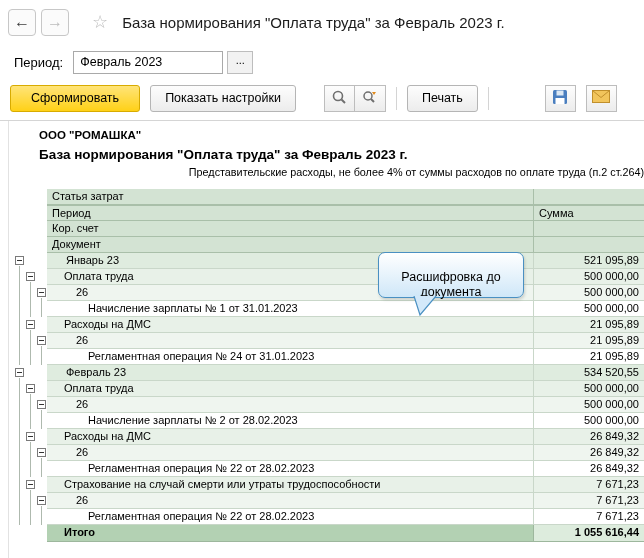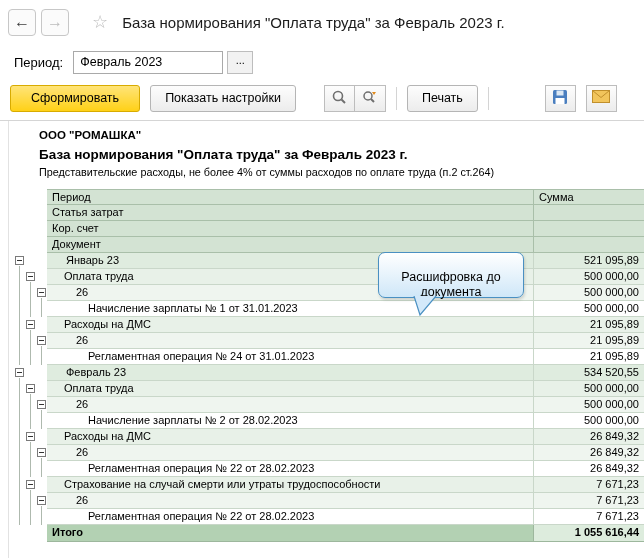--- a/index.html
+++ b/index.html
@@ -58,21 +58,21 @@
   .vsep { width:1px; height:23px; background:#d4d4d4; margin:0 10px; }
   .save-btn { margin-left:46px; }
   .mail-btn { margin-left:10px; }
 
   
   .report { margin-top:4px; border-top:1px solid #d5d5d5; padding-left:8px; }
   .sheet { border-left:1px solid #e2e2e2; min-height:437px; }
   .rtitle-block { padding:8px 0 5px 30px; }
   .company { font-weight:bold; font-size:11.5px; margin-bottom:6px; }
   .rtitle { font-weight:bold; font-size:13.5px; margin-bottom:4px; }
-  .rnote { font-size:10.8px; margin-bottom:6px; }
+  .rnote { font-size:10.8px; margin-bottom:6px;text-align:right; }
 
   .trow { display:flex; height:16px; }
   .gutter { width:38px; flex:none; position:relative; background:#fff; }
   .lcell {
     flex:1; font-size:11px; line-height:15px;
     border-bottom:1px solid #c9d7c9; border-right:1px solid #c9d7c9;
     overflow:hidden; white-space:nowrap;
   }
   .scell {
     width:110px; flex:none; text-align:right; font-size:11px; line-height:15px;
@@ -83,21 +83,21 @@
   }
   .hrow.first .lcell, .hrow.first .scell { border-top:1px solid #a9bfa9; }
   .lv0 { padding-left:5px; }
   .lv1 { padding-left:17px; }
   .lv2 { padding-left:29px; }
   .lv3 { padding-left:41px; }
   .bg0 { background:#dfecdf;padding-left:19px; }
   .bg1 { background:#e8f1e8; }
   .bg2 { background:#eff5ef; }
   .bg3 { background:#ffffff; }
-  .total .lcell { background:#b3d1b3; font-weight:bold; border-color:#9db79d; padding-left:5px; }
+  .total .lcell { background:#b3d1b3; font-weight:bold; border-color:#9db79d; padding-left:17px; }
   .total .scell { background:#ddecdd; font-weight:bold; border-color:#9db79d; }
   .trow.total { height:17px; }
 
   .tline { position:absolute; width:1px; background:#aeb9ae; }
   .tbox {
     position:absolute; top:3px; width:9px; height:9px;
     border:1px solid #7a7a7a; background:#fff; z-index:2; cursor:pointer;
   }
   .minus { position:absolute; left:1px; top:3px; width:5px; height:1px; background:#333; }
 
@@ -177,29 +177,29 @@
 </div>
 
 <div class="report">
   <div class="sheet">
     <div class="rtitle-block">
       <div class="company">ООО "РОМАШКА"</div>
       <div class="rtitle">База нормирования "Оплата труда" за Февраль 2023 г.</div>
       <div class="rnote">Представительские расходы, не более 4% от суммы расходов по оплате труда (п.2 ст.264)</div>
     </div>
 
+    <div class="trow hrow">
+      <div class="gutter"></div>
+      <div class="lcell">Статья затрат</div>
+      <div class="scell"></div>
+    </div>
     <div class="trow hrow first">
       <div class="gutter"></div>
       <div class="lcell">Период</div>
       <div class="scell">Сумма</div>
-    </div>
-    <div class="trow hrow">
-      <div class="gutter"></div>
-      <div class="lcell">Статья затрат</div>
-      <div class="scell"></div>
     </div>
     <div class="trow hrow">
       <div class="gutter"></div>
       <div class="lcell">Кор. счет</div>
       <div class="scell"></div>
     </div>
     <div class="trow hrow">
       <div class="gutter"></div>
       <div class="lcell">Документ</div>
       <div class="scell"></div>

